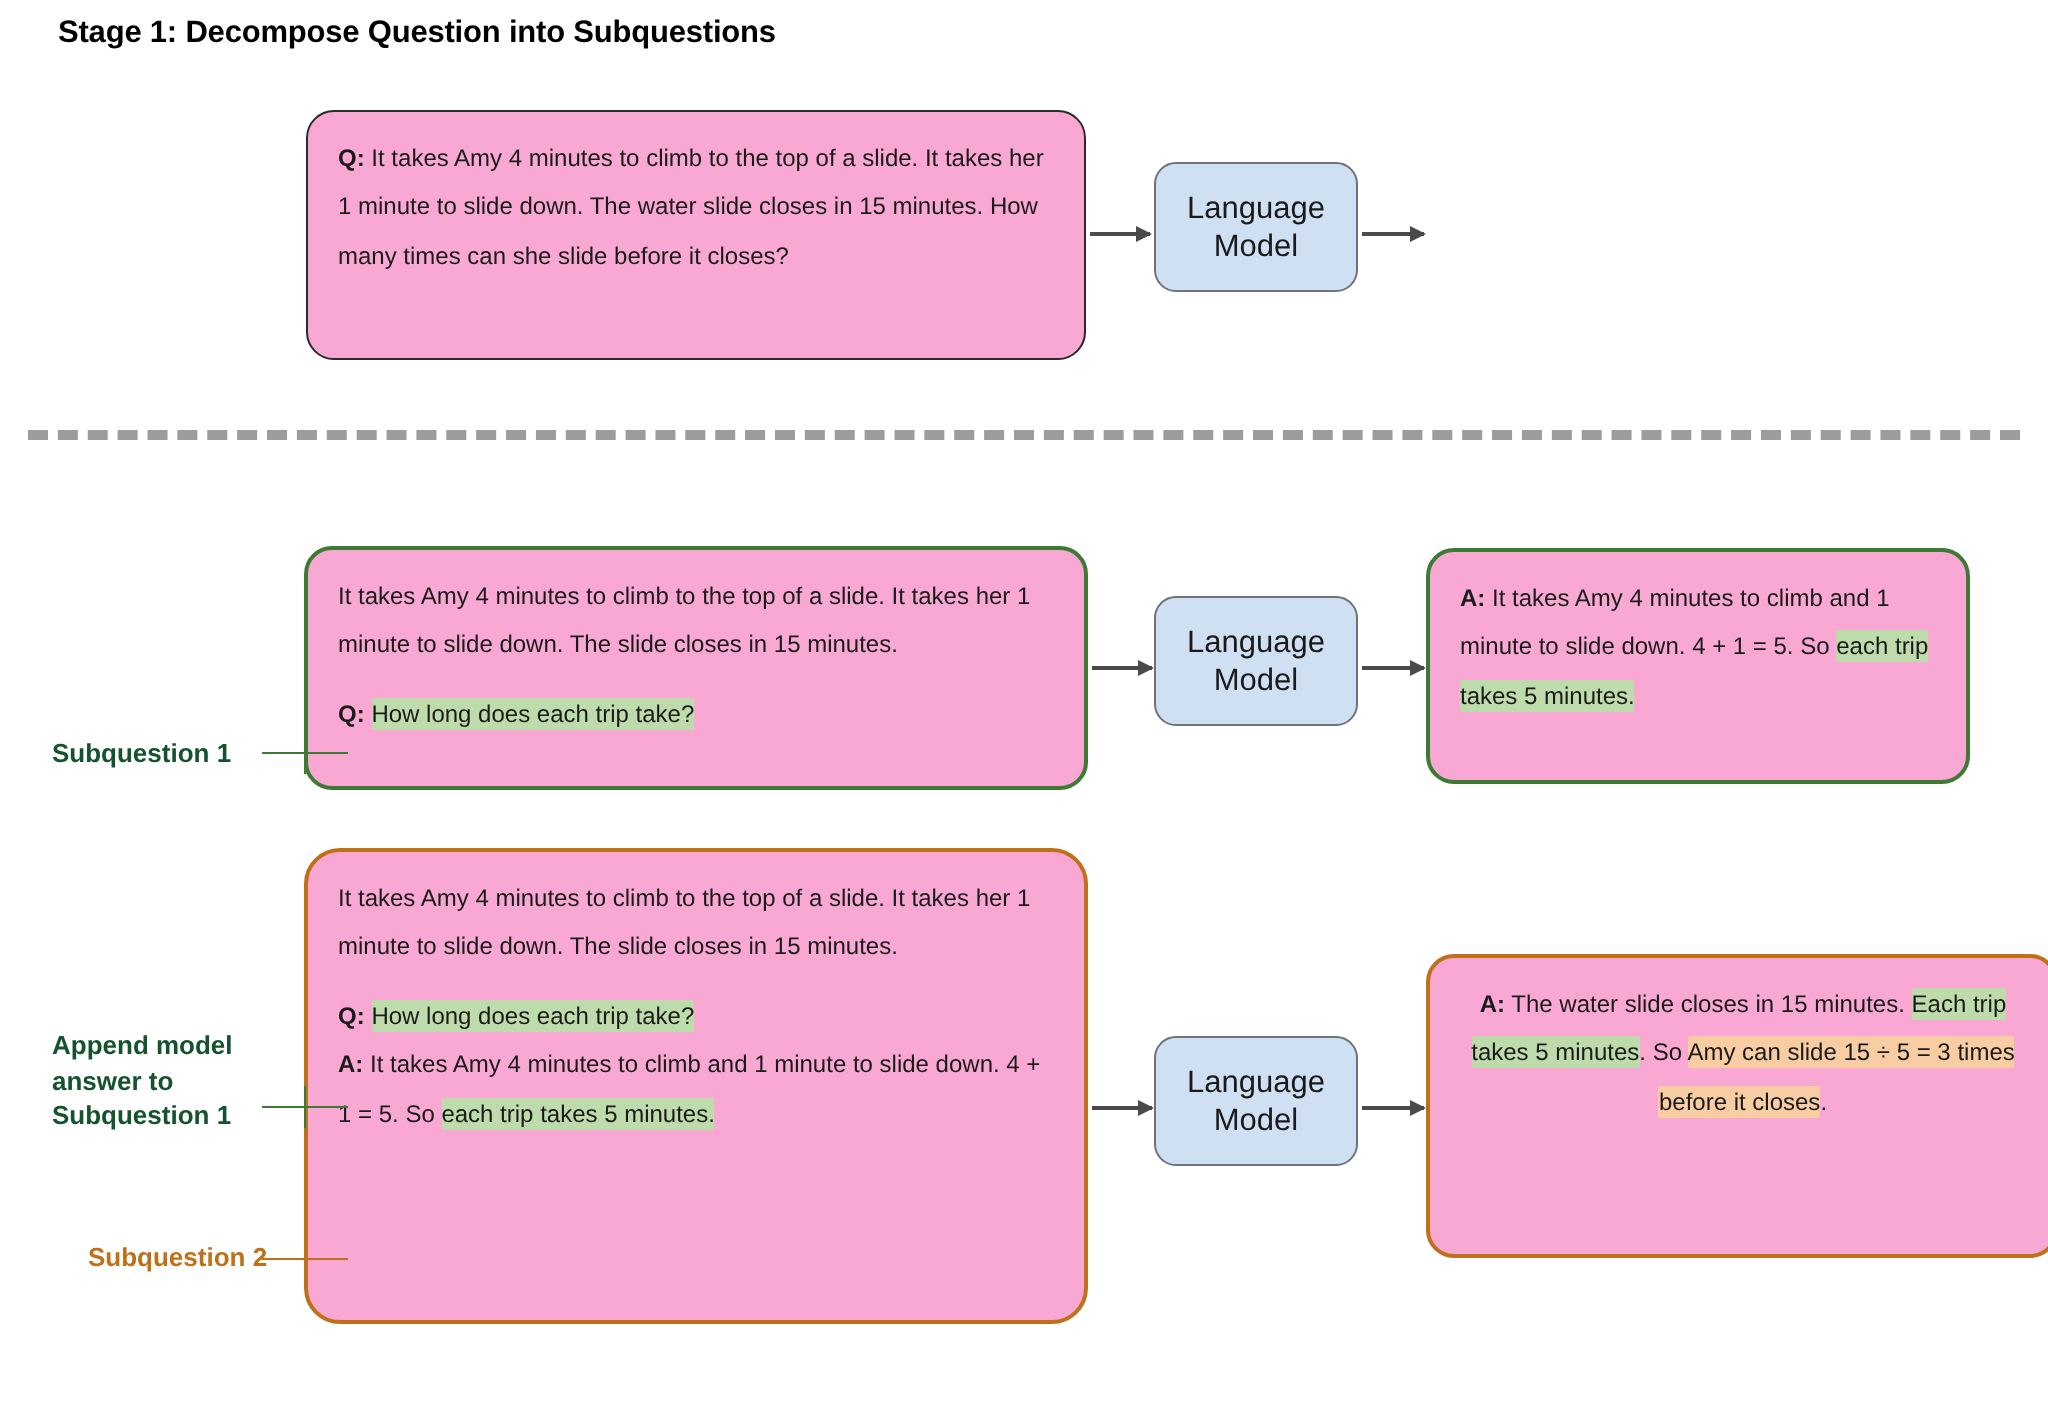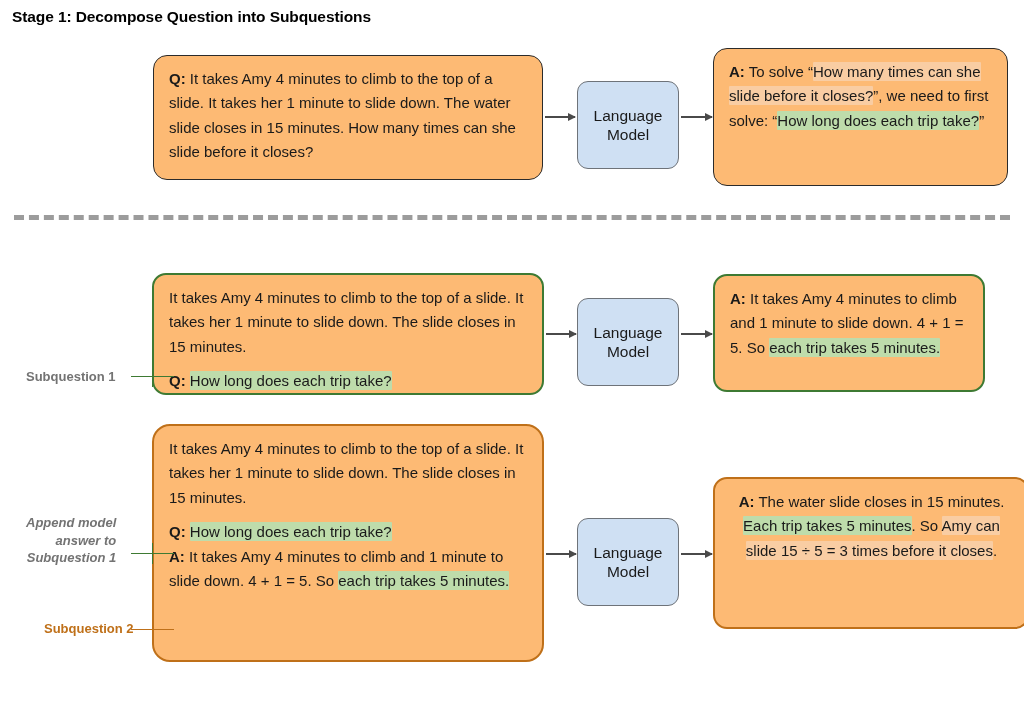--- a/index.html
+++ b/index.html
@@ -13,37 +13,38 @@
   }
   .canvas{position:absolute;left:0;top:0;width:1024px;height:705px;}
 
   .stage-title{
     position:absolute;
     font-size:15.5px;
     font-weight:bold;
     color:#000000;
     letter-spacing:-0.1px;
     white-space:nowrap;
+    margin-left:17px;
   }
 
   .divider{
     position:absolute;
     height:0;
     border-top:5px dashed #9c9c9c;
   }
 
   
   .box{
     position:absolute;
     box-sizing:border-box;
-    background:#fdba74;
+    background:#f9a8d4;
     border-radius:14px;
     border:1.6px solid #2b2b2b;
     padding:11px 14px 11px 15px;
-    font-size:15px;
+    font-size:12px;
     line-height:24.4px;
   }
   .box.green{border-color:#3e7a33;border-width:2px;}
   .box.orange{border-color:#bf7019;border-width:2px;}
   .box.tall{border-radius:18px;}
 
   .box p{margin:0;}
   .box p + p{margin-top:0px;}
   .gap{height:10px;}
 
@@ -51,21 +52,21 @@
 
   mark.g{background:#bedcab;color:#1a1a1a;padding:1px 0;border-radius:1px;
          box-decoration-break:clone;-webkit-box-decoration-break:clone;}
   mark.o{background:#f9cda3;color:#1a1a1a;padding:1px 0;border-radius:1px;
          box-decoration-break:clone;-webkit-box-decoration-break:clone;}
 
   
   .lm{
     position:absolute;
     box-sizing:border-box;
-    width:102px;height:88px;
+    width:102px;height:65px;
     background:#cfe0f3;
     border:1.6px solid #6e7379;
     border-radius:11px;
     display:flex;align-items:center;justify-content:center;
     text-align:center;
     font-size:15.5px;
     line-height:19px;
     color:#1a1a1a;
   }
 
@@ -79,21 +80,21 @@
   }
 
   .side-label{
     position:absolute;
     font-size:13px;
     font-weight:bold;
     line-height:17.5px;
     white-space:pre-line;
     text-align:left;
   }
-  .side-label.green{color:#737373;text-align:right;}
+  .side-label.green{color:#14532d;}
   .side-label.orange{color:#bf7019;margin-left:18px;}
 
   .leader{position:absolute;height:0;}
   .leader.green{border-top:1.7px solid #3e7a33;}
   .leader.orange{border-top:1.7px solid #bf7019;}
   .tick{position:absolute;width:0;}
   .tick.green{border-left:1.7px solid #3e7a33;}
   .tick.orange{border-left:1.7px solid #bf7019;}
 </style>
 </head>
@@ -109,23 +110,20 @@
 
   <div class="arrow" style="left:545px;top:116px;width:30px;"></div>
 
   <div class="lm" style="left:577px;top:81px;">
     <span style="white-space:pre-line;">Language
 Model</span>
   </div>
 
   <div class="arrow" style="left:681px;top:116px;width:31px;"></div>
 
-  <div class="box" id="s1-answer" style="left:713px;top:48px;width:295px;height:138px;">
-    <p><span class="qa-label">A:</span><span> To solve “</span><mark class="o">How many times can she slide before it closes?</mark><span>”, we need to first solve: “</span><mark class="g">How long does each trip take?</mark><span>”</span></p>
-  </div>
 
   <div class="divider" style="left:14px;top:215px;width:996px;"></div>
 
 
   <div class="box green" id="s2-r1-prompt" style="left:152px;top:273px;width:392px;height:122px;">
     <p>It takes Amy 4 minutes to climb to the top of a slide. It takes her 1 minute to slide down. The slide closes in 15 minutes.</p>
     <div class="gap"></div>
     <p><span class="qa-label">Q:</span><span>&nbsp;</span><mark class="g">How long does each trip take?</mark></p>
   </div>
 
@@ -148,21 +146,21 @@
   </div>
 
   <div class="box orange tall" id="s2-r2-prompt" style="left:152px;top:424px;width:392px;height:238px;">
     <p>It takes Amy 4 minutes to climb to the top of a slide. It takes her 1 minute to slide down. The slide closes in 15 minutes.</p>
     <div class="gap"></div>
     <p><span class="qa-label">Q:</span><span>&nbsp;</span><mark class="g">How long does each trip take?</mark></p>
     <p><span class="qa-label">A:</span><span> It takes Amy 4 minutes to climb and 1 minute to slide down. 4 + 1 = 5. So </span><mark class="g">each trip takes 5 minutes.</mark></p>
     <div class="gap"></div>
   </div>
 
-  <div class="side-label green" style="left:26px;top:514px;font-style:italic;">Append model
+  <div class="side-label green" style="left:26px;top:514px;">Append model
 answer to
 Subquestion 1</div>
 
   <div class="leader green" style="left:131px;top:553px;width:43px;"></div>
   <div class="tick green" style="left:152px;top:543px;height:21px;"></div>
 
   <div class="side-label orange" style="left:26px;top:620px;">Subquestion 2</div>
 
   <div class="leader orange" style="left:131px;top:629px;width:43px;"></div>
   <div class="tick orange" style="left:152px;top:617px;height:24px;"></div>

